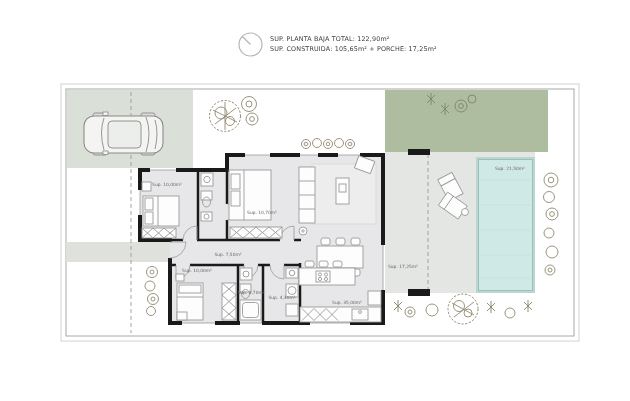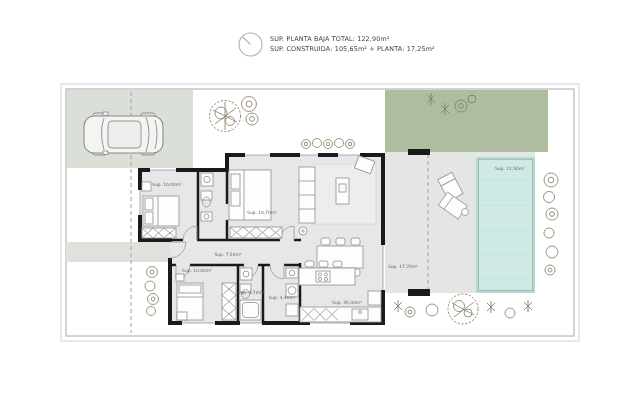--- a/index.html
+++ b/index.html
@@ -28,21 +28,21 @@
 
 <div class="sheet">
 
   <div class="header">
     <svg class="compass" viewBox="0 0 25 25">
       <circle cx="12.5" cy="12.5" r="11.5" stroke="#b5b5b5" stroke-width="1.2" fill="none"></circle>
       <line x1="12.5" y1="12.5" x2="4.5" y2="4.8" stroke="#b5b5b5" stroke-width="1.2"></line>
     </svg>
     <div class="title-lines">
       <div>SUP. PLANTA BAJA TOTAL: 122,90m²</div>
-      <div>SUP. CONSTRUIDA: 105,65m² + PLANTA: 17,25m²</div>
+      <div>SUP. CONSTRUIDA: 105,65m² + PORCHE: 17,25m²</div>
     </div>
   </div>
 
   <svg class="plan" width="630" height="401" viewBox="0 0 630 401">
 
     <rect x="61" y="84" width="518" height="257" class="bound2"></rect>
     <rect x="66" y="89" width="508" height="247" class="bound" fill="#d3c4b1"></rect>
 
     <rect x="67" y="90" width="126" height="78" fill="#dadfd7"></rect>
     <rect x="385" y="90" width="163" height="62" fill="#aebc9f"></rect>

